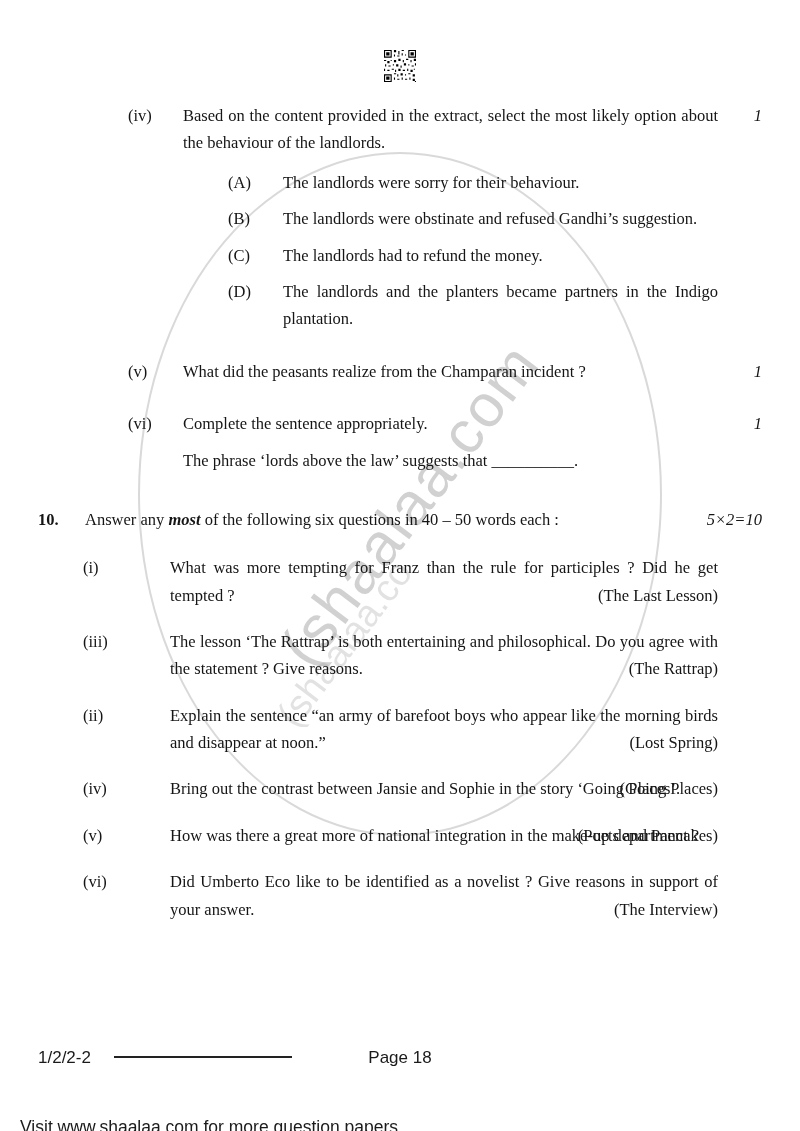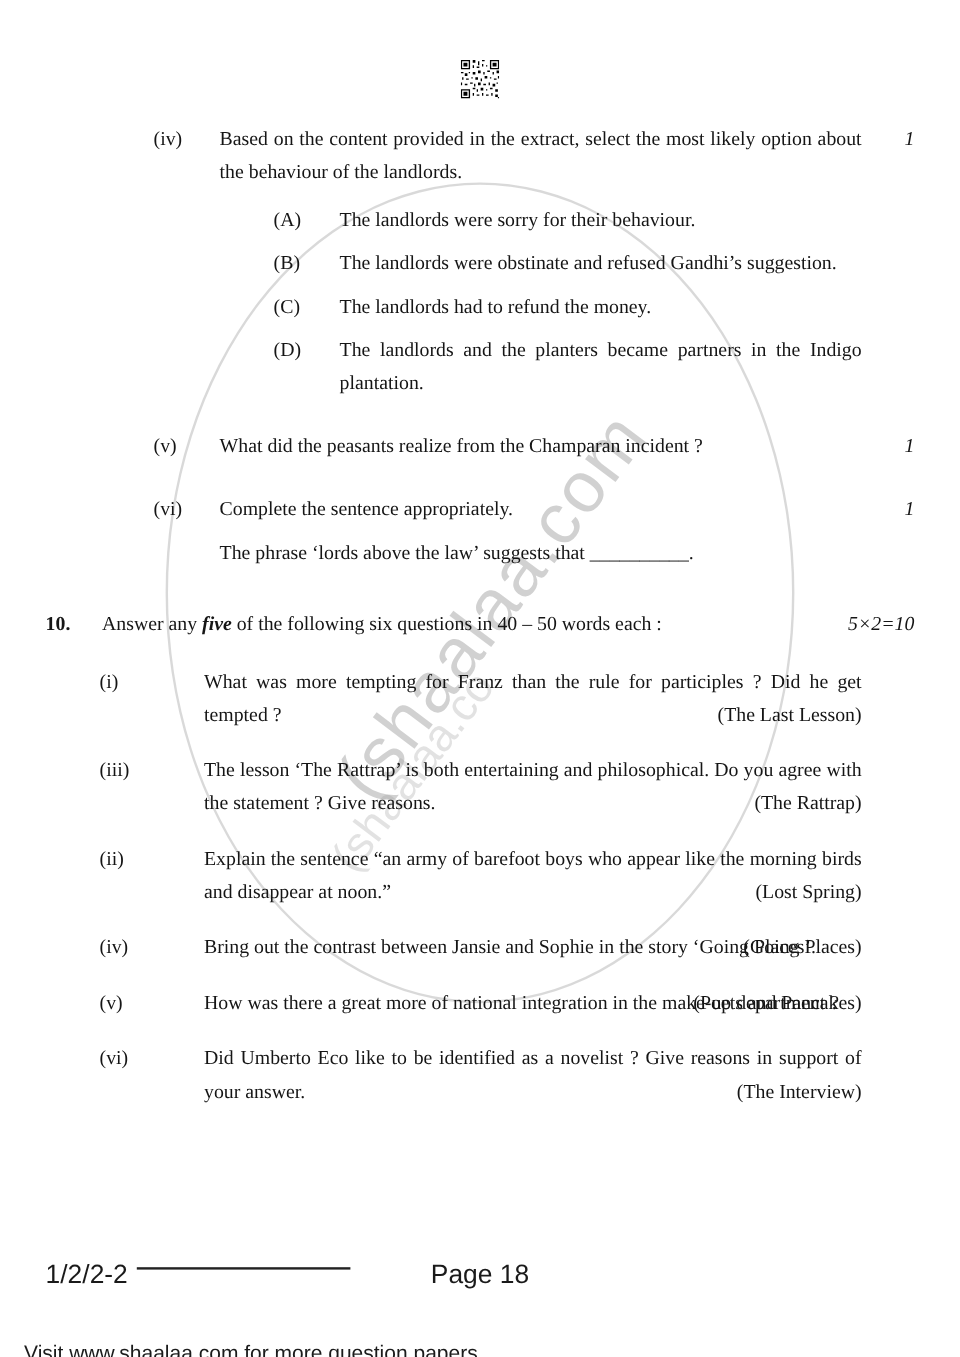--- a/index.html
+++ b/index.html
@@ -68,21 +68,21 @@
   .bi { font-weight: bold; font-style: italic; }
 
   .q10-items { margin: 0 44px 0 45px; }
   .item { display: grid; grid-template-columns: 53px 1fr; margin-bottom: 19px; }
   .item .item-text { text-align: justify; position: relative; margin-left: 34px; }
   .item .source { position: absolute; right: 0; bottom: 0; white-space: nowrap; }
 
   
   .footer {
     position: absolute; top: 1044px; left: 38px; right: 38px; height: 26px;
-    font-family: "Liberation Sans", sans-serif; font-size: 22px; color: #1a1a1a;
+    font-family: "Liberation Sans", sans-serif; font-size: 17px; color: #1a1a1a;
     z-index: 1;
   }
   .footer .code { position: absolute; left: 0; top: 0; }
   .footer .rule { position: absolute; left: 76px; top: 12px; width: 178px; border-top: 2px solid #222; }
   .footer .page { position: absolute; left: 0; right: 0; top: 0; text-align: center; }
 
   .site-note {
     position: absolute; left: 20px; top: 1113px;
     font-family: "Liberation Sans", sans-serif; font-size: 17.5px; color: #1b1b1b;
     z-index: 1;
@@ -146,21 +146,21 @@
     </div>
 
     <div class="fill-line">The phrase ‘lords above the law’ suggests that __________.</div>
 
   </div>
 
   <div class="sec-q10">
 
     <div class="q10-head">
       <div class="q-num">10.</div>
-      <div class="q-text"><span>Answer any </span><span class="bi">five</span><span> of the following six questions in 40 – 50 words each :</span></div>
+      <div class="q-text"><span>Answer any </span><span class="bi">most</span><span> of the following six questions in 40 – 50 words each :</span></div>
       <div class="q-marks">5×2=10</div>
     </div>
 
     <div class="q10-items">
 
       <div class="item">
         <div class="item-num">(i)</div>
         <div class="item-text"><span>What was more tempting for Franz than the rule for participles ? Did he get tempted ?</span><span class="source">(The Last Lesson)</span></div>
       </div>
 

